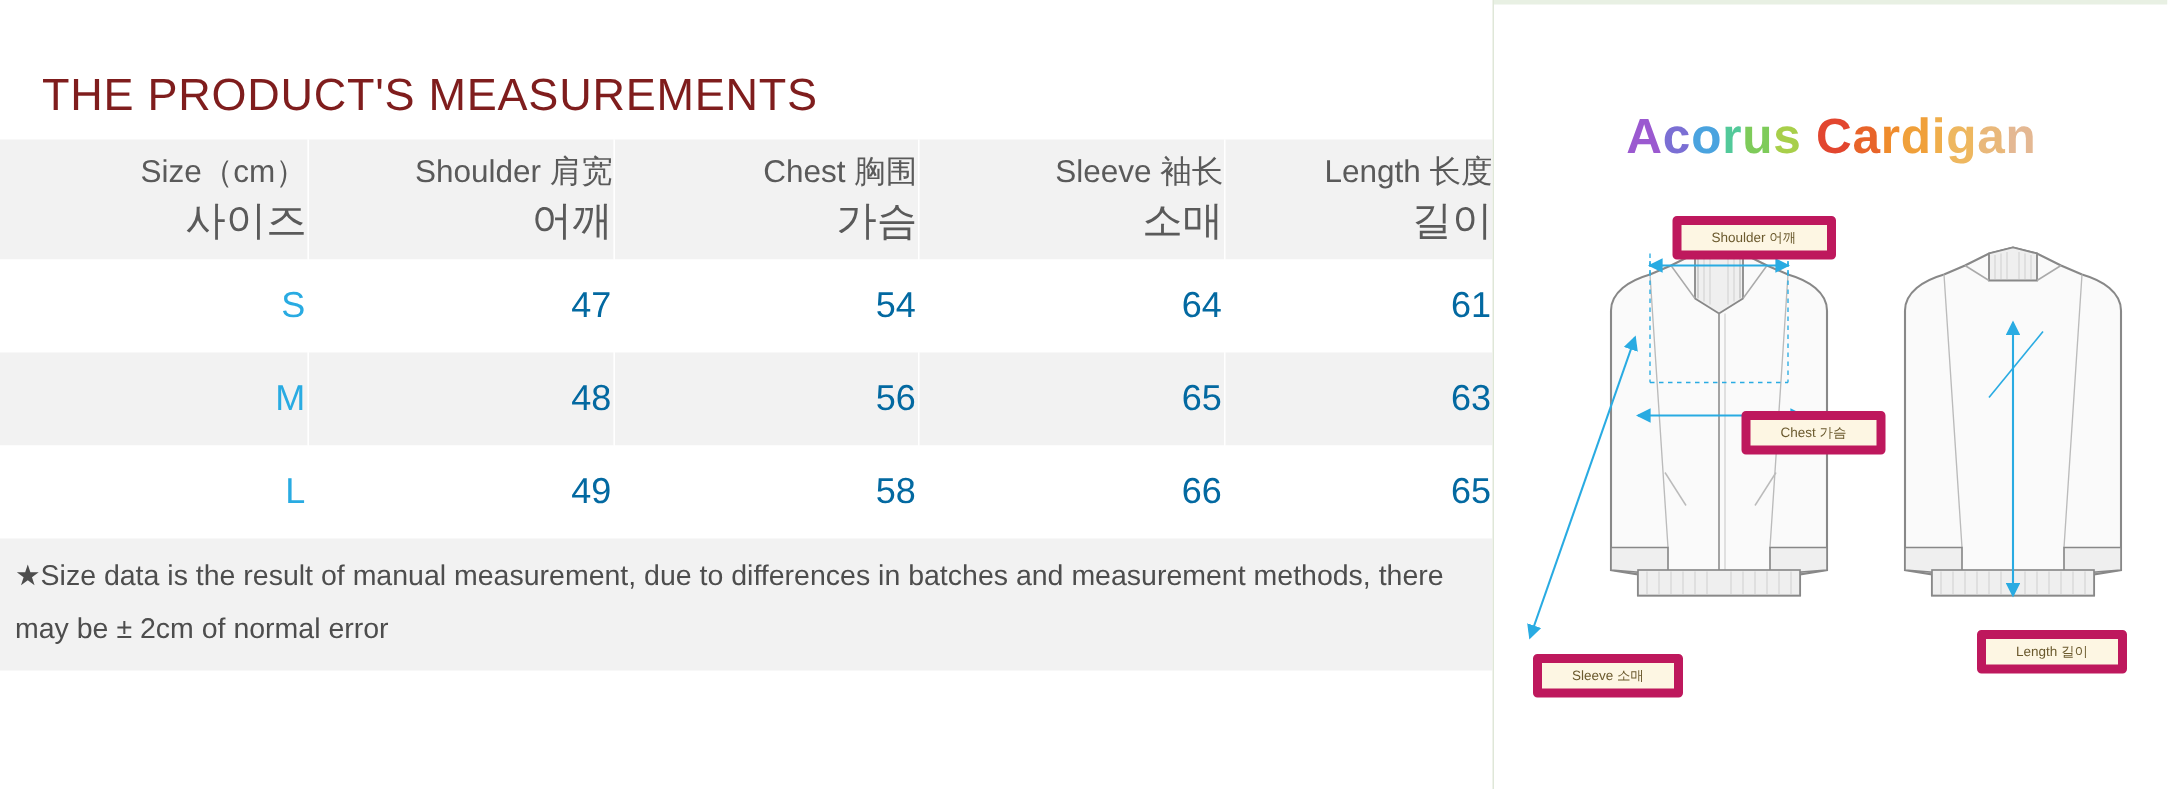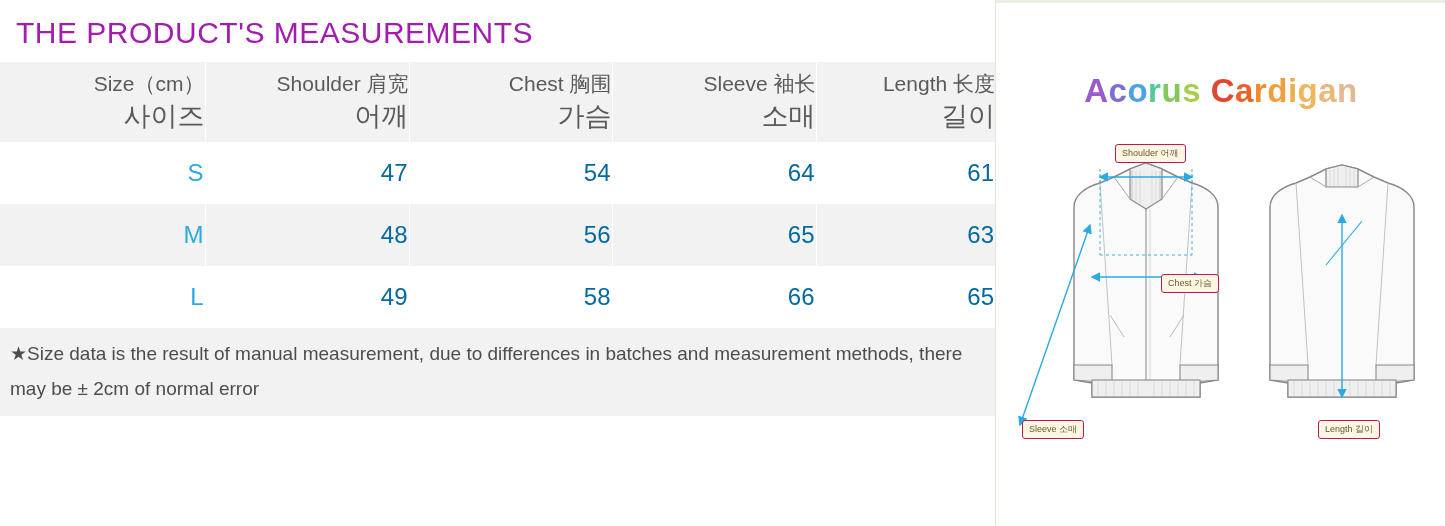--- a/index.html
+++ b/index.html
@@ -22,24 +22,25 @@
   
   .left {
     width: 995px;
     height: 526px;
     position: relative;
     background: #ffffff;
     box-sizing: border-box;
   }
   .title {
     font-size: 30px;
-    color: #a21caf;
+    color: #7f1d1d;
     letter-spacing: 0.5px;
-    padding: 16px 0 12px 16px;
+    padding: 16px 0 12px 28px;
     font-weight: 400;
+    margin-top: 31px;
   }
   table.meas {
     border-collapse: collapse;
     width: 995px;
     table-layout: fixed;
   }
   table.meas th, table.meas td {
     border-right: 1px solid #ffffff;
     text-align: right;
     vertical-align: middle;
@@ -113,25 +114,25 @@
   .diagram {
     position: absolute;
     top: 125px;
     left: 8px;
     width: 436px;
     height: 330px;
   }
   .lbl {
     position: absolute;
     background: #fdf6e3;
-    border: 1px solid #be185d;
+    border: 6px solid #be185d;
     border-radius: 3px;
     color: #6b5a2e;
     font-size: 9px;
-    padding: 2px 6px;
+    padding: 2px 20px;
     white-space: nowrap;
   }
 </style>
 </head>
 <body>
 
 <div class="page">
 
   <div class="left">
     <div class="title">THE PRODUCT'S MEASUREMENTS</div>
@@ -299,17 +300,17 @@
         <line x1="16" y1="300" x2="86" y2="100" marker-start="url(#arrHs)" marker-end="url(#arrH)"></line>
 
         <line x1="338" y1="272" x2="338" y2="90" marker-start="url(#arrHs)" marker-end="url(#arrH)"></line>
 
         <line x1="322" y1="140" x2="358" y2="96" stroke-width="1.1"></line>
       </g>
     </svg>
 
     <div class="lbl" style="left:119px; top:144px;">Shoulder 어깨</div>
     <div class="lbl" style="left:165px; top:274px;">Chest 가슴</div>
-    <div class="lbl" style="left:26px; top:420px;">Sleeve 소매</div>
+    <div class="lbl" style="left:26px; top:436px;">Sleeve 소매</div>
     <div class="lbl" style="left:322px; top:420px;text-align:right;">Length 길이</div>
   </div>
 
 </div>
 
 </body></html>

